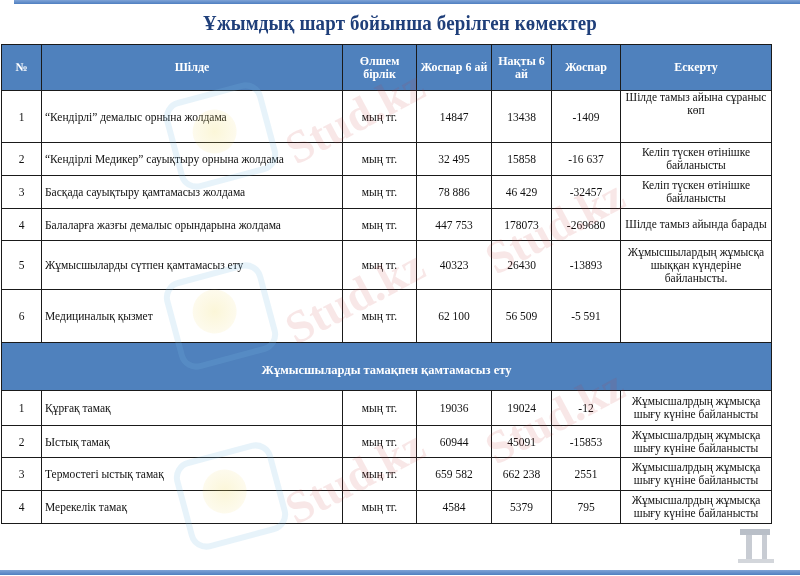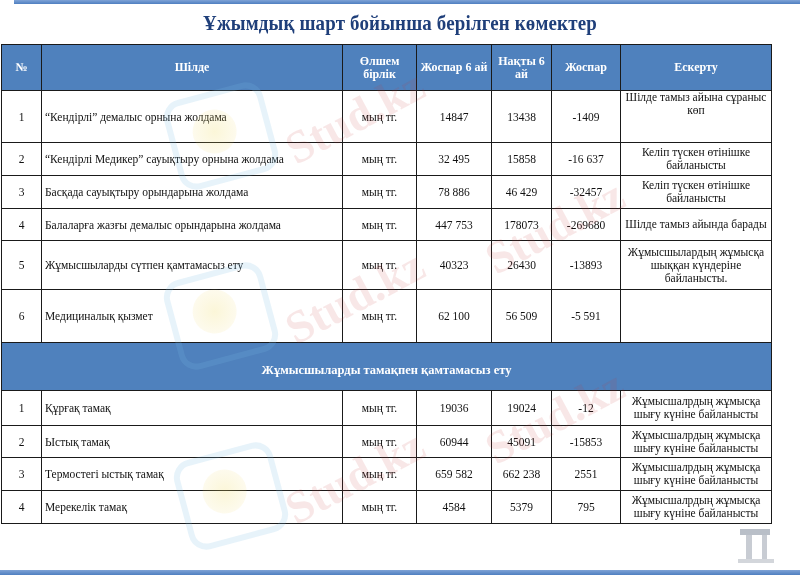--- a/index.html
+++ b/index.html
@@ -103,21 +103,21 @@
       <td class="c">2</td>
       <td class="l">“Кендірлі Медикер” сауықтыру орнына жолдама</td>
       <td class="c">мың тг.</td>
       <td class="c">32 495</td>
       <td class="c">15858</td>
       <td class="c">-16 637</td>
       <td class="note">Келіп түскен өтінішке байланысты</td>
     </tr>
     <tr style="height:33px">
       <td class="c">3</td>
-      <td class="l">Басқада сауықтыру орындарына жолдама</td>
+      <td class="l">Басқада сауықтыру қамтамасыз жолдама</td>
       <td class="c">мың тг.</td>
       <td class="c">78 886</td>
       <td class="c">46 429</td>
       <td class="c">-32457</td>
       <td class="note">Келіп түскен өтінішке байланысты</td>
     </tr>
     <tr style="height:32px">
       <td class="c">4</td>
       <td class="l">Балаларға жазғы демалыс орындарына жолдама</td>
       <td class="c">мың тг.</td>

